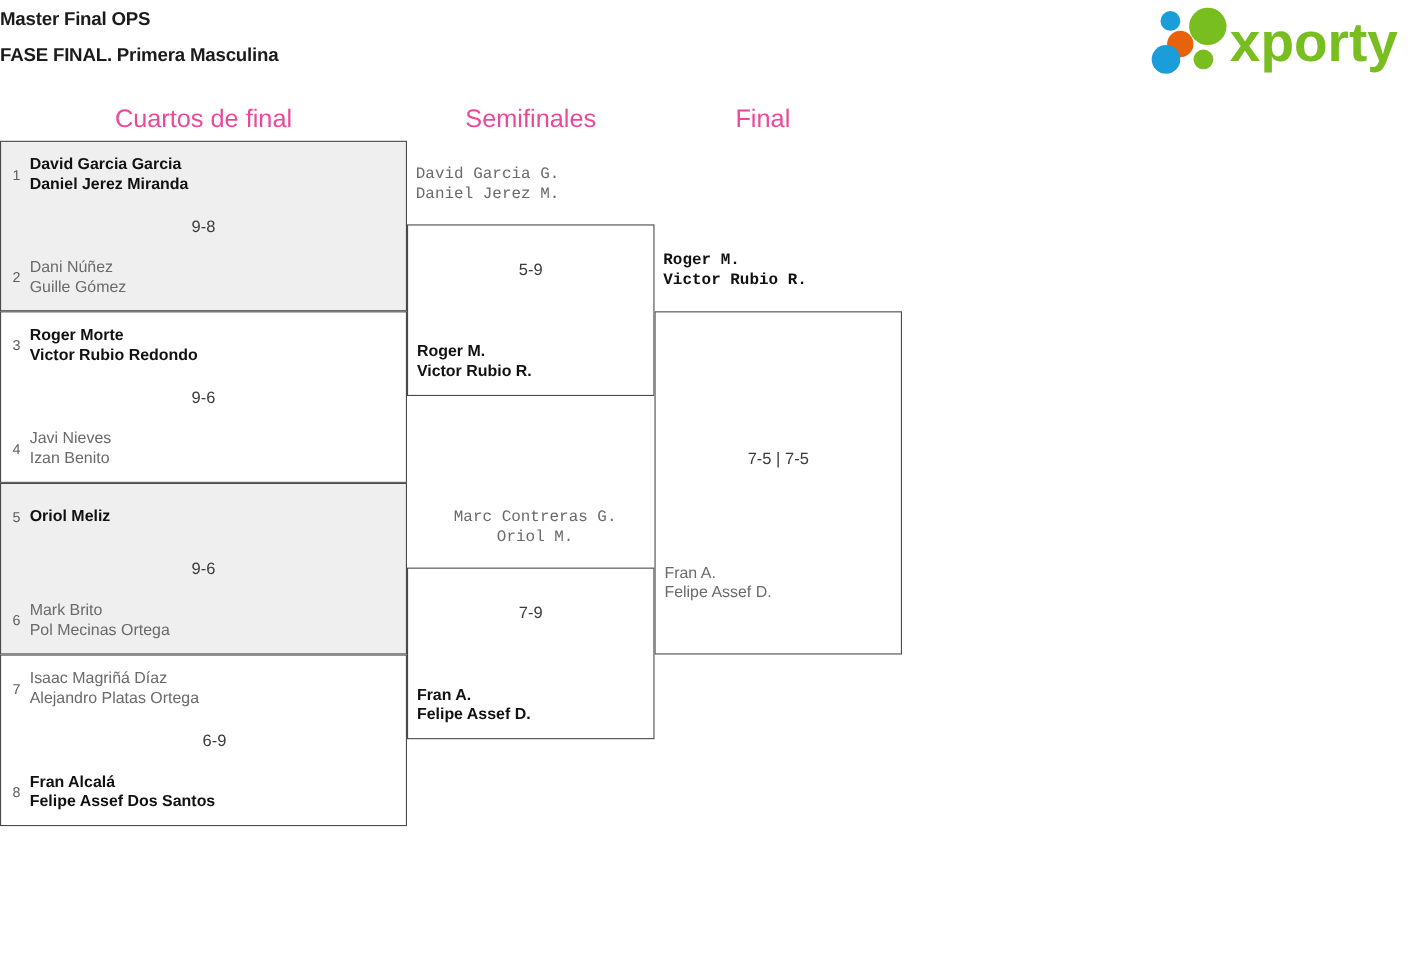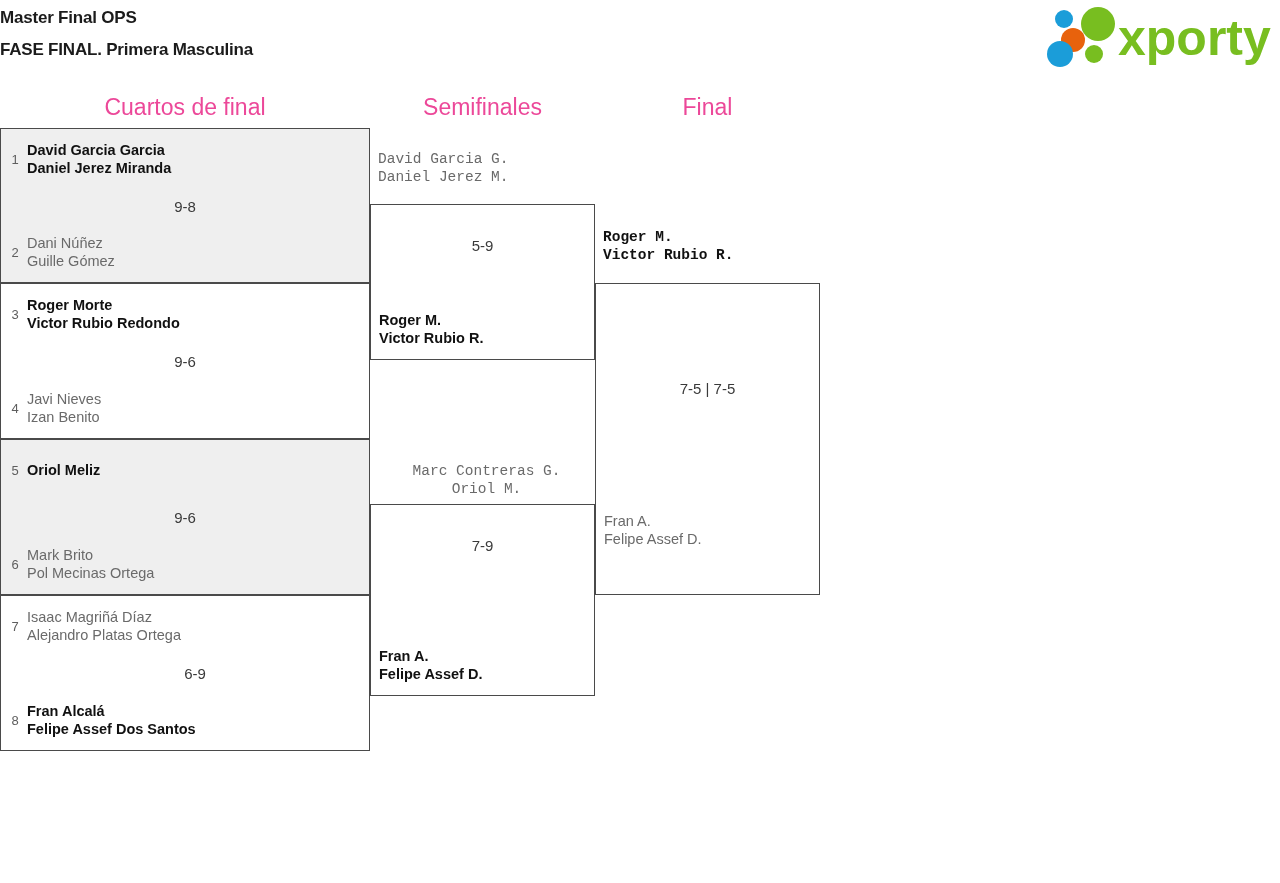--- a/index.html
+++ b/index.html
@@ -47,21 +47,21 @@
     position: absolute;
     top: 95px;
     font-size: 23px;
     font-weight: 400;
     color: #ec4899;
     text-align: center;
     line-height: 24px;
   }
   #round-header-0 { left: 0px;   width: 370px; }
   #round-header-1 { left: 370px; width: 225px; }
-  #round-header-2 { left: 595px; width: 225px; }
+  #round-header-2 { left: 581px; width: 225px; }
 
   
   #bracket {
     position: absolute;
     left: 0;
     top: 0;
     width: 1280px;
     height: 883px;
   }
   .match {
@@ -209,36 +209,36 @@
     </div>
   </div>
 
   <div class="match noborder" style="left:370px; top:452px; width:225px; height:56px;text-align:center;">
     <div class="team top loser" style="height:44px; padding-left:8px;">
       <span class="player">Marc Contreras G.</span>
       <span class="player">Oriol M.</span>
     </div>
   </div>
 
-  <div class="match plain" style="left:370px; top:504px; width:225px; height:192px;">
+  <div class="match plain" style="left:370px; top:516px; width:225px; height:156px;">
     <div class="score" style="left:0px; top:31px; width:223px;">7-9</div>
     <div class="team bottom winner" style="height:48px; padding-left:8px;">
       <span class="player">Fran A.</span>
       <span class="player">Felipe Assef D.</span>
     </div>
   </div>
 
   <div class="match noborder" style="left:595px; top:218px; width:225px; height:56px;">
     <div class="team top winner" style="height:44px; padding-left:8px;">
       <span class="player">Roger M.</span>
       <span class="player">Victor Rubio R.</span>
     </div>
   </div>
 
   <div class="match plain" style="left:595px; top:283px; width:225px; height:312px;">
-    <div class="score" style="left:0px; top:95px; width:223px;">7-5 | 7-5</div>
+    <div class="score" style="left:0px; top:124px; width:223px;">7-5 | 7-5</div>
     <div class="team bottom loser" style="height:48px; padding-left:8px; bottom:40px;">
       <span class="player">Fran A.</span>
       <span class="player">Felipe Assef D.</span>
     </div>
   </div>
 
 </div>
 
 </body></html>

